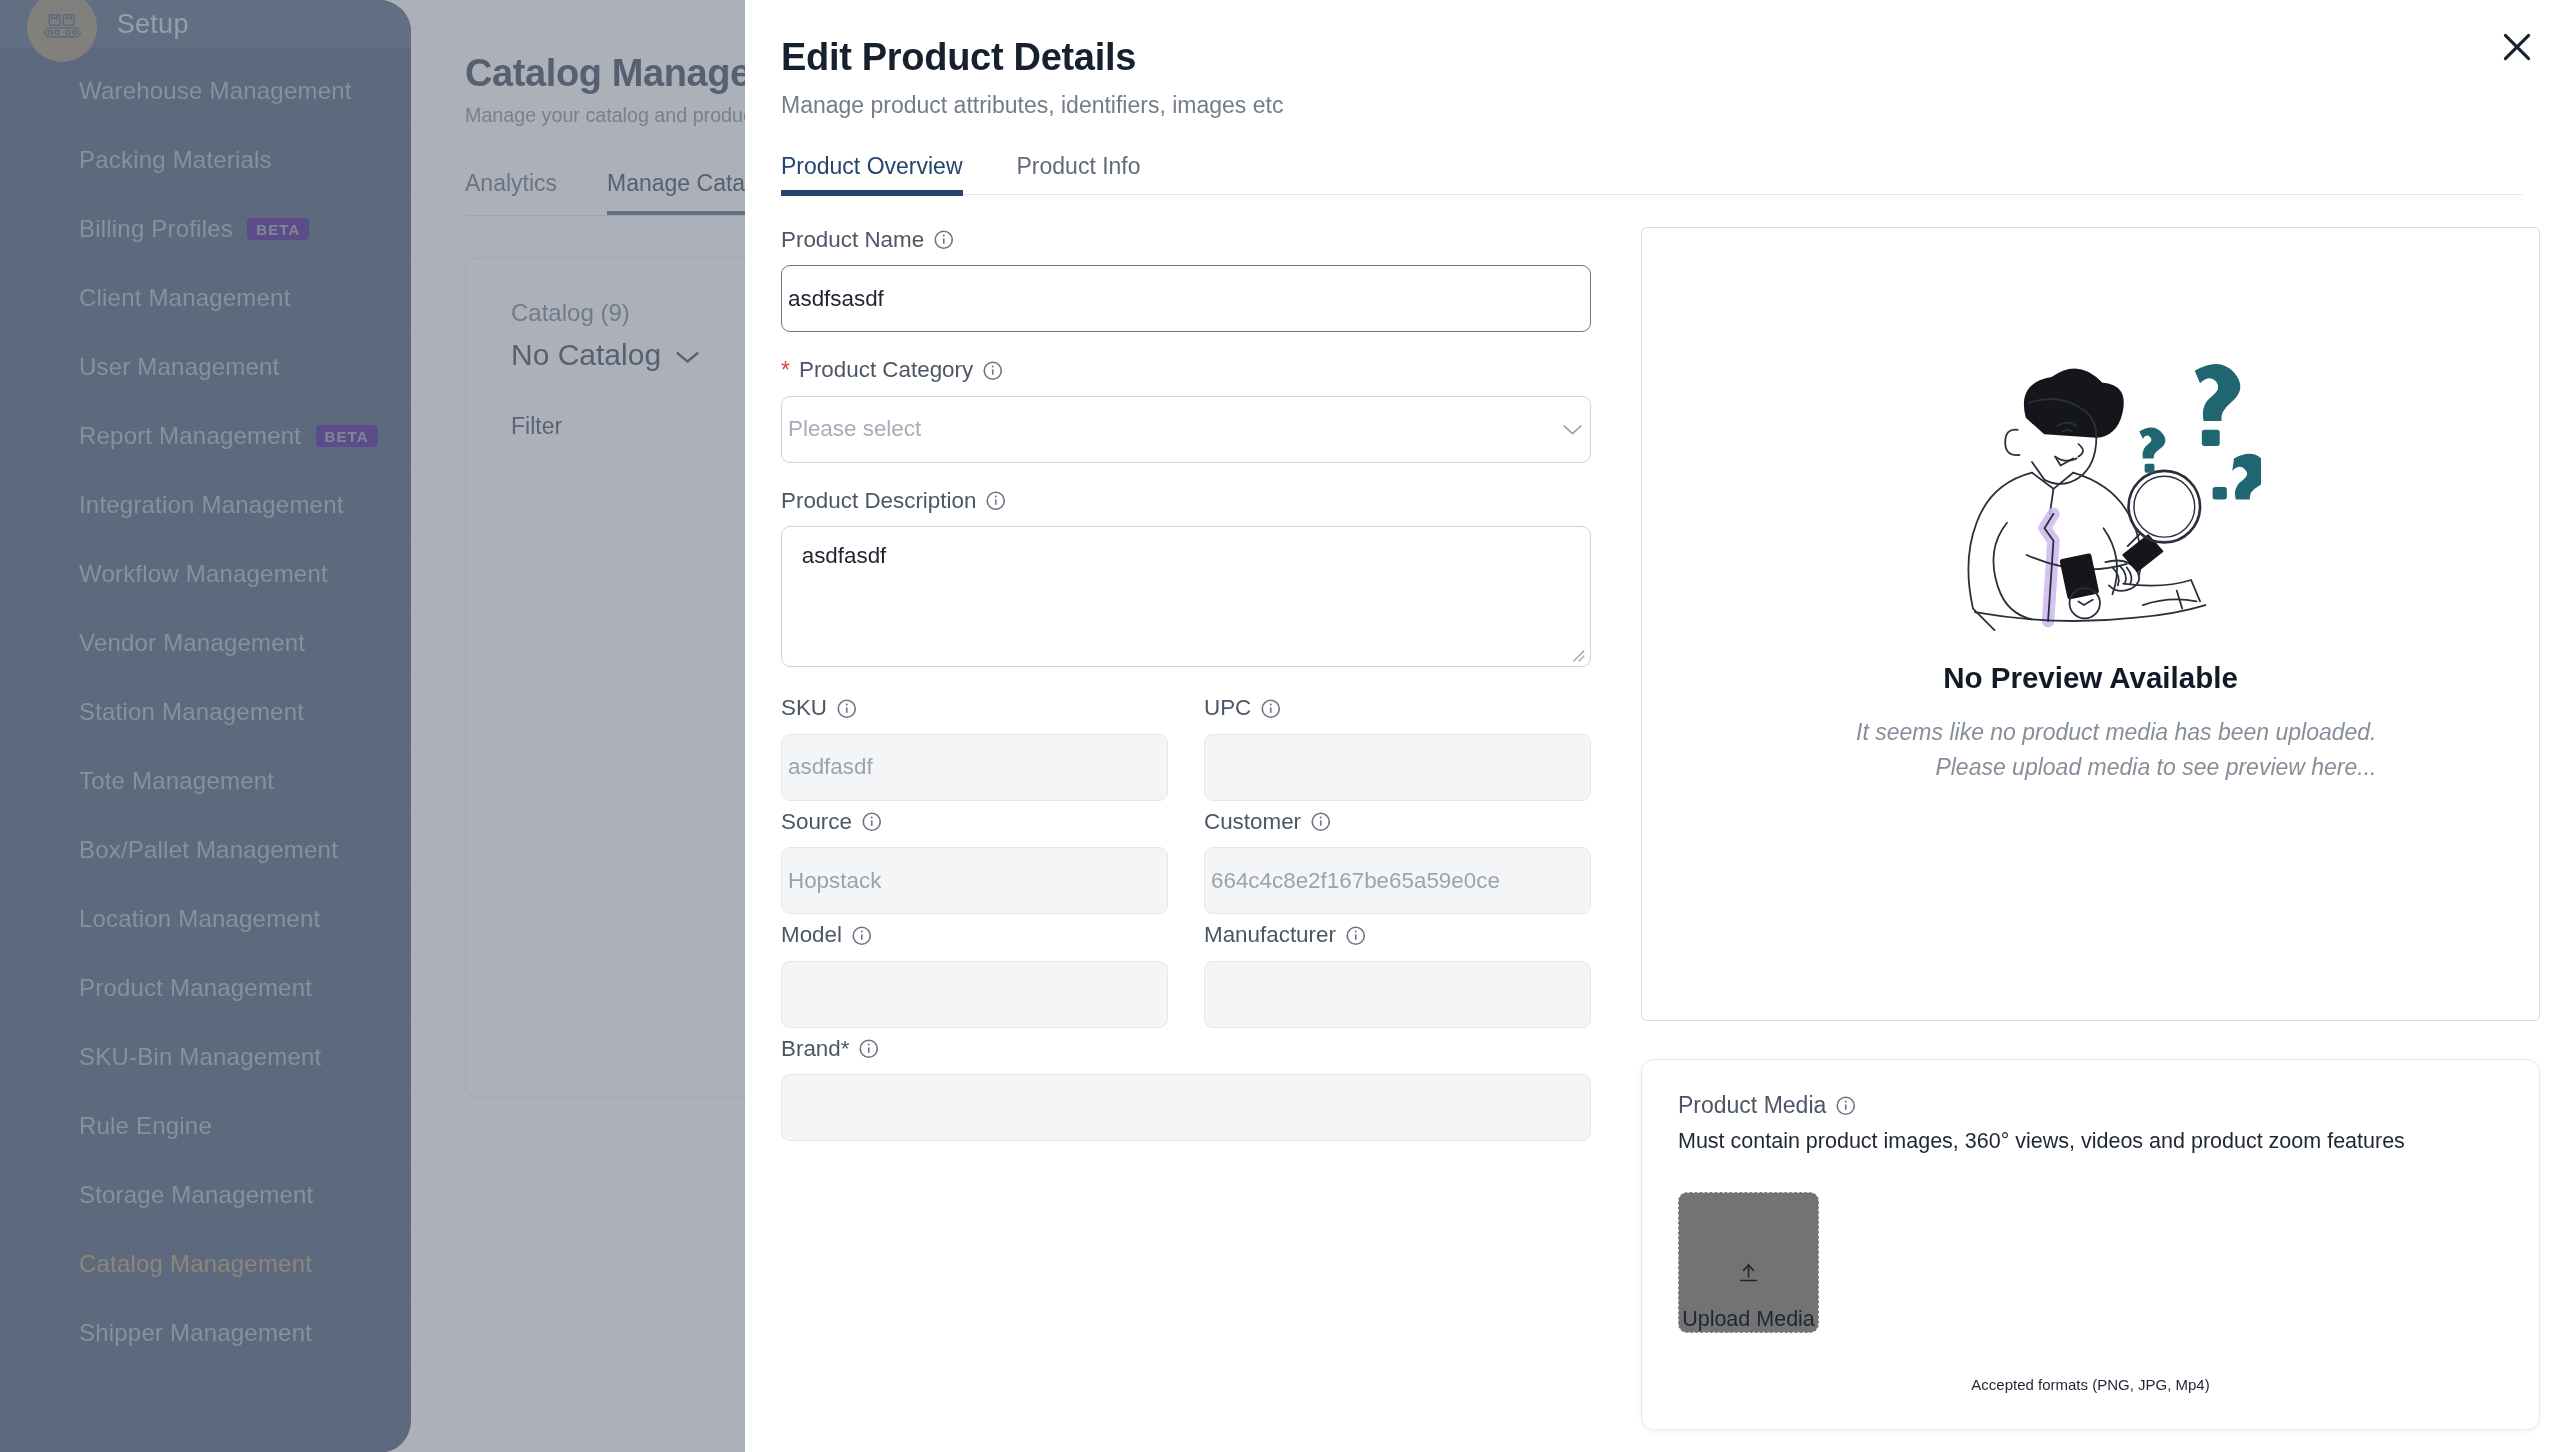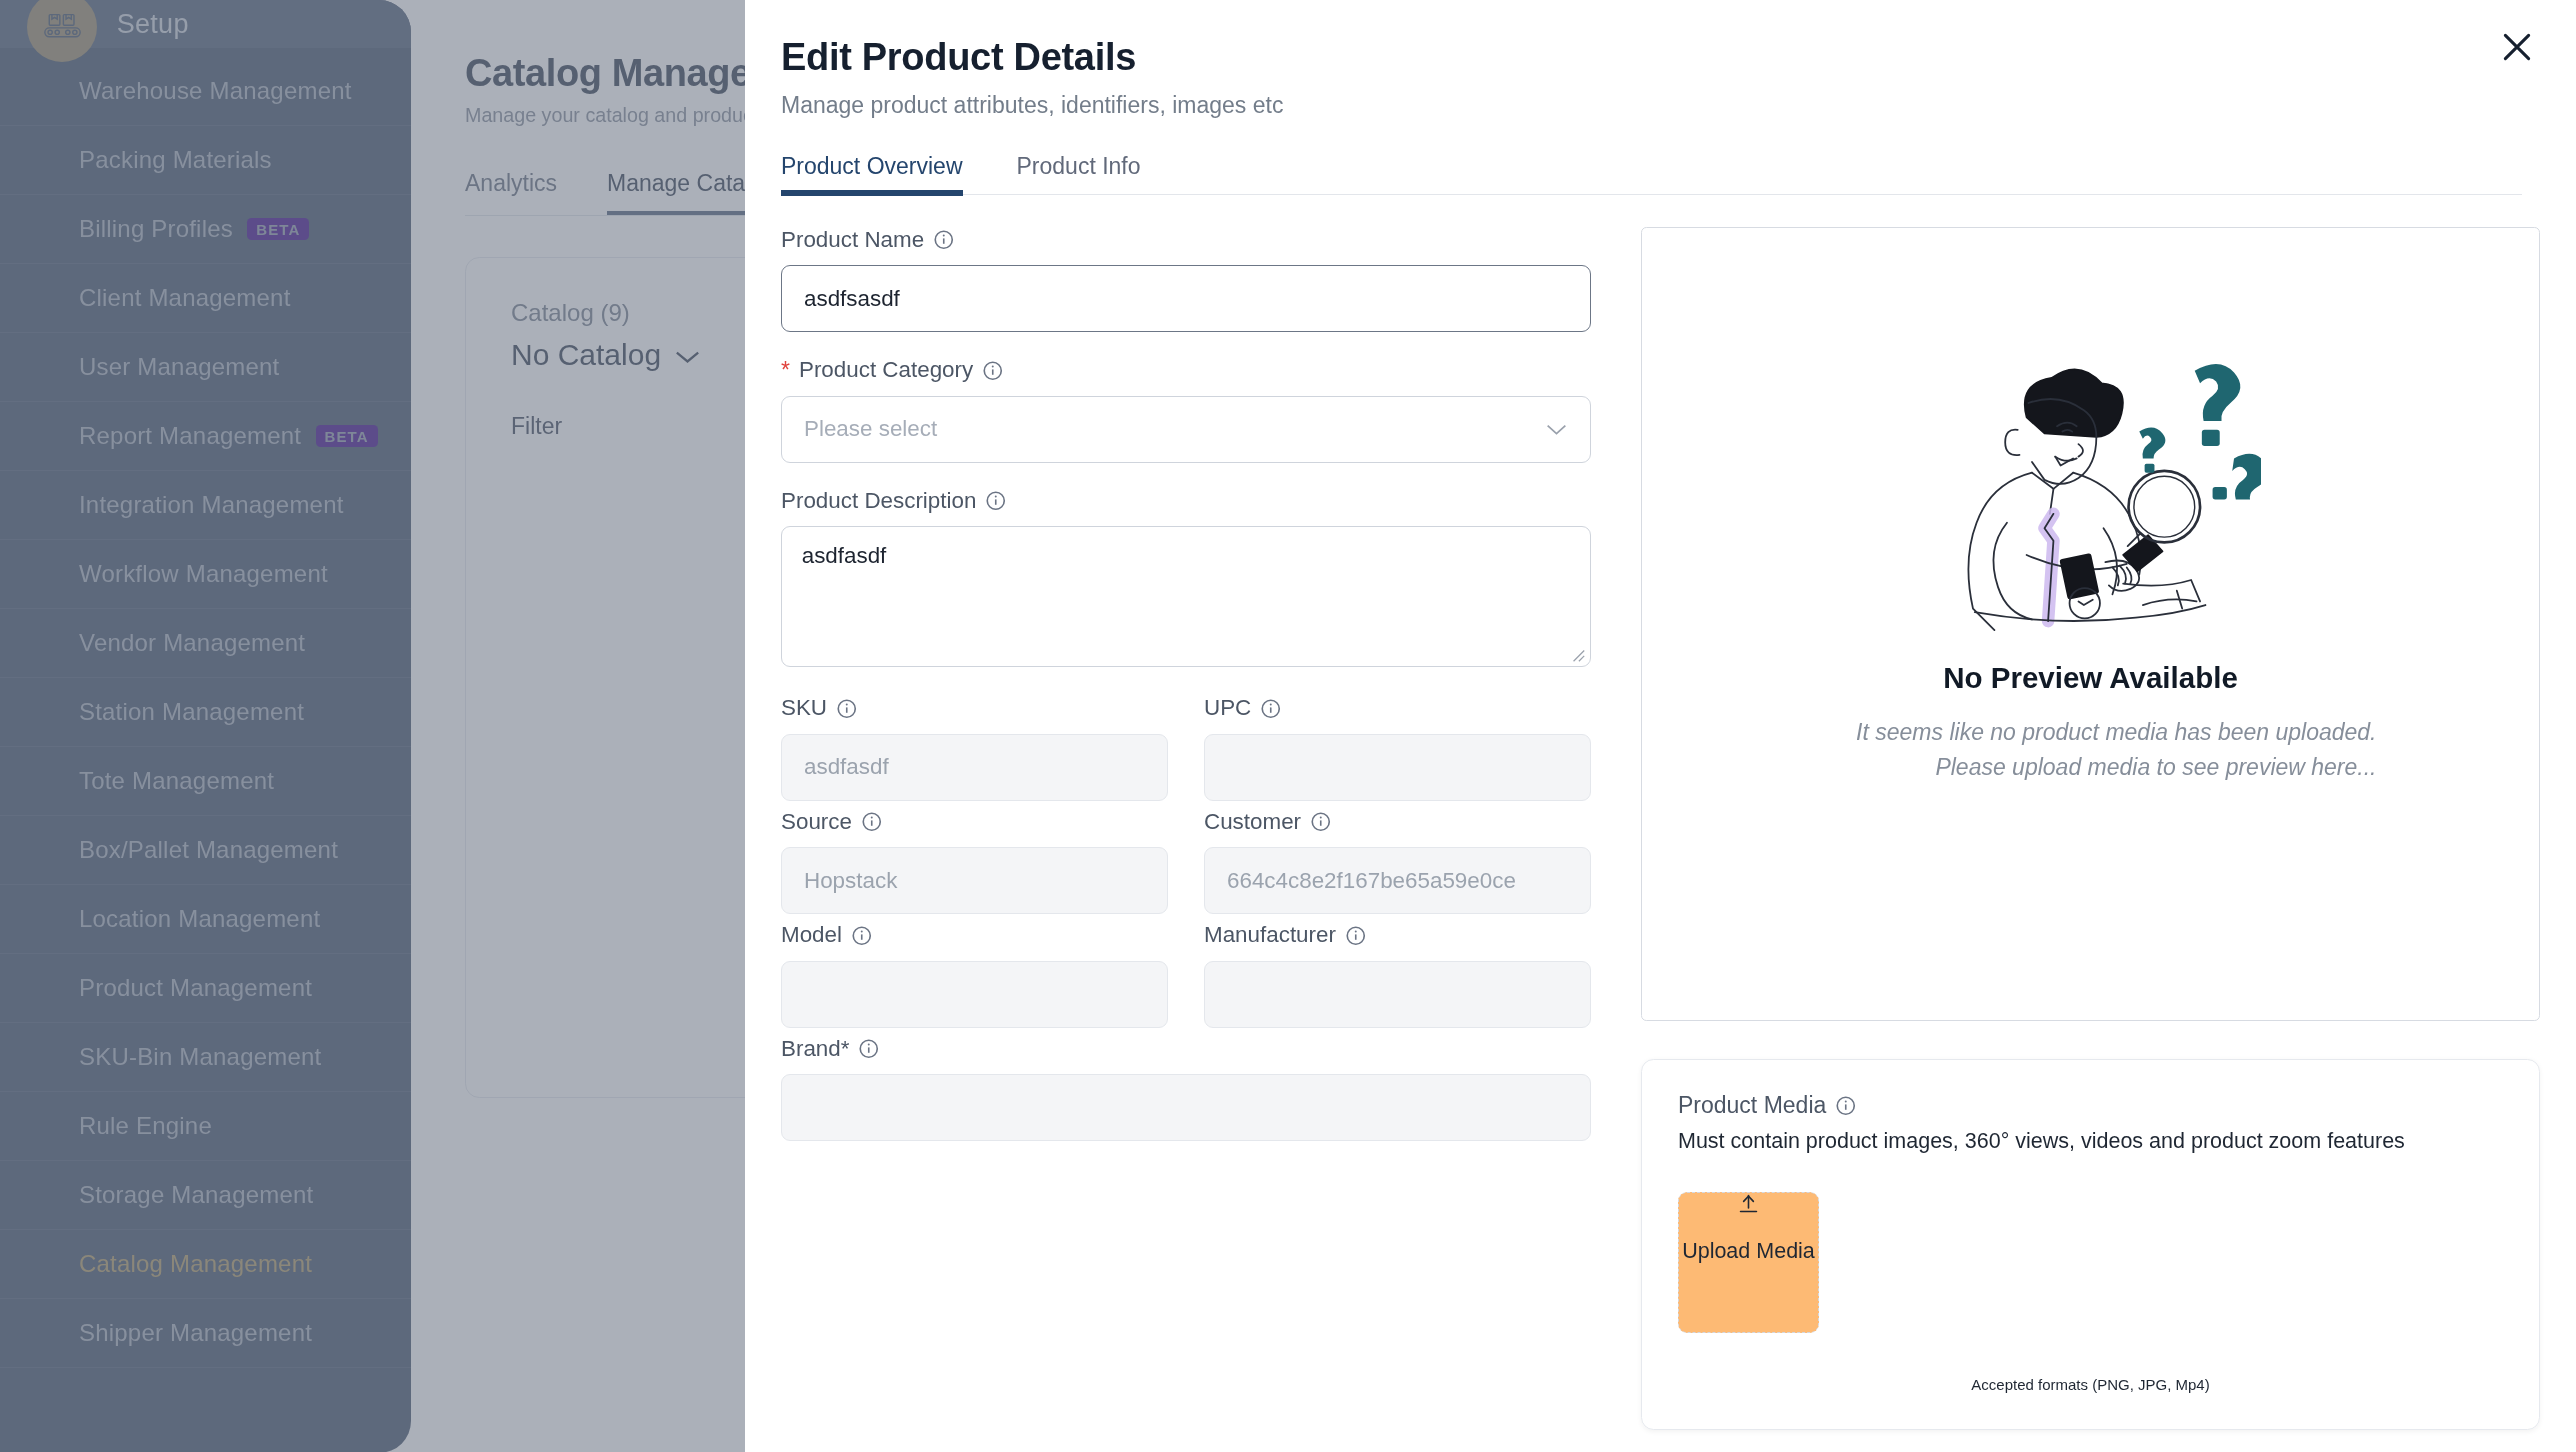--- a/index.html
+++ b/index.html
@@ -104,21 +104,21 @@
   .field { margin-bottom: 25px; }
   .field-label {
     font-size: 22.4px; color: #4c5665; display: flex; align-items: center; gap: 9px;
     margin-bottom: 12.5px;
   }
   .req-star { color: #e0443e; font-size: 23px; line-height: 1; }
   .info-icon { display:inline-flex; }
 
   .inp {
     width: 100%; height: 67px; border: 1.3px solid #6c7686; border-radius: 9px;
-    background: #ffffff; font-size: 22.4px; color: #1d2430; padding: 0 22px;
+    background: #ffffff; font-size: 22.4px; color: #1d2430; padding: 0 6px;
     font-family: "Liberation Sans", sans-serif;
   }
   .inp.select {
     border: 1.3px solid #cfd4dc; color: #a6adb8;
     display: flex; align-items: center; justify-content: space-between;
     cursor: pointer;
   }
   .inp.disabled {
     background: #f4f5f7; border: 1.3px solid #e4e7ec; color: #9ba3ae;
     display: flex; align-items: center;
@@ -148,22 +148,22 @@
   .media-card {
     border: 1.8px solid #e6e9ee; border-radius: 12.5px; margin-top: 38px;
     padding: 32px 36px 36px; box-shadow: 0 1.8px 5.4px rgba(0,0,0,.05);
   }
   .media-title {
     font-size: 23px; color: #4c5665; display: flex; align-items: center; gap: 9px;
   }
   .media-sub { font-size: 21.5px; color: #1f2733; margin-top: 10.7px; }
   .upload-box {
     width: 141px; height: 141px; margin-top: 38px;
-    border: 1.8px dashed #d4d8e0; border-radius: 9px; background: #fdba74;
-    display: flex; flex-direction: column; align-items: center; justify-content: flex-start;
+    border: 1.8px dashed #d4d8e0; border-radius: 9px; background: #737373;
+    display: flex; flex-direction: column; align-items: center; justify-content: flex-end;
     gap: 19.7px; cursor: pointer;
   }
   .upload-lbl { font-size: 21.5px; color: #1f2733; }
   .accepted { font-size: 15px; color: #1f2733; text-align: center; margin-top: 43px; }
 </style>
 </head>
 <body>
 <div id="root">
 
 <div class="bg-app">

